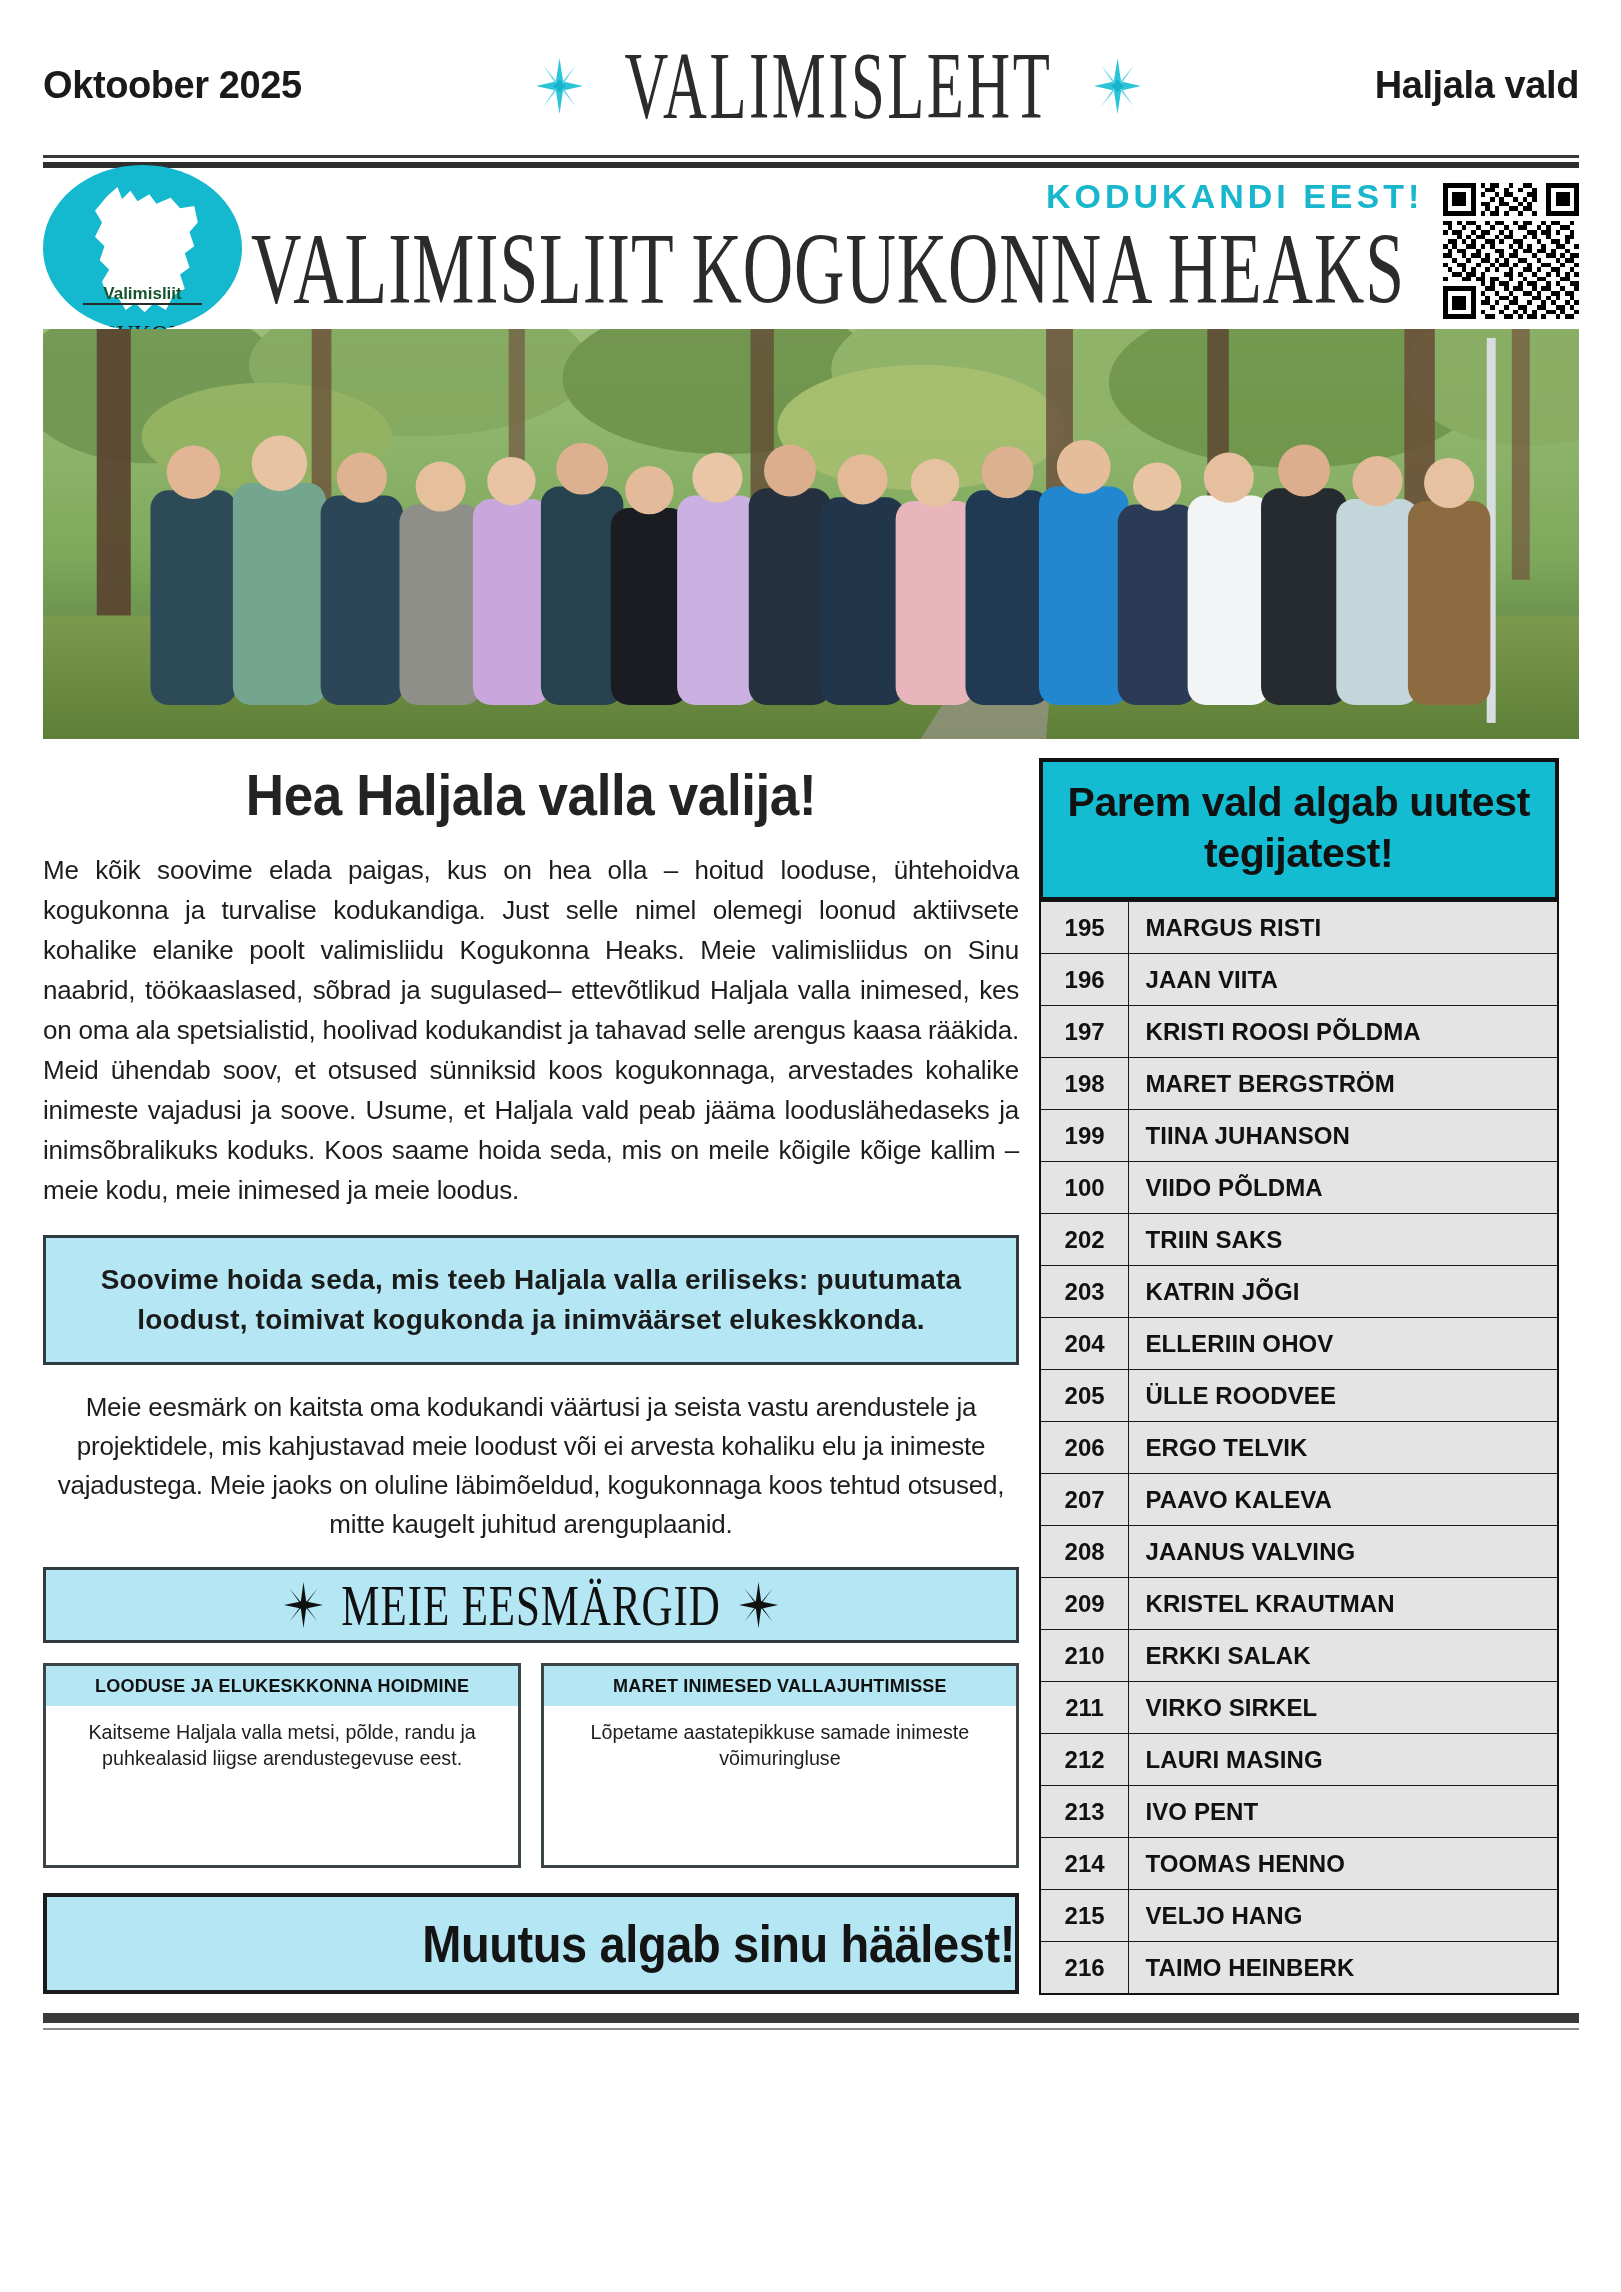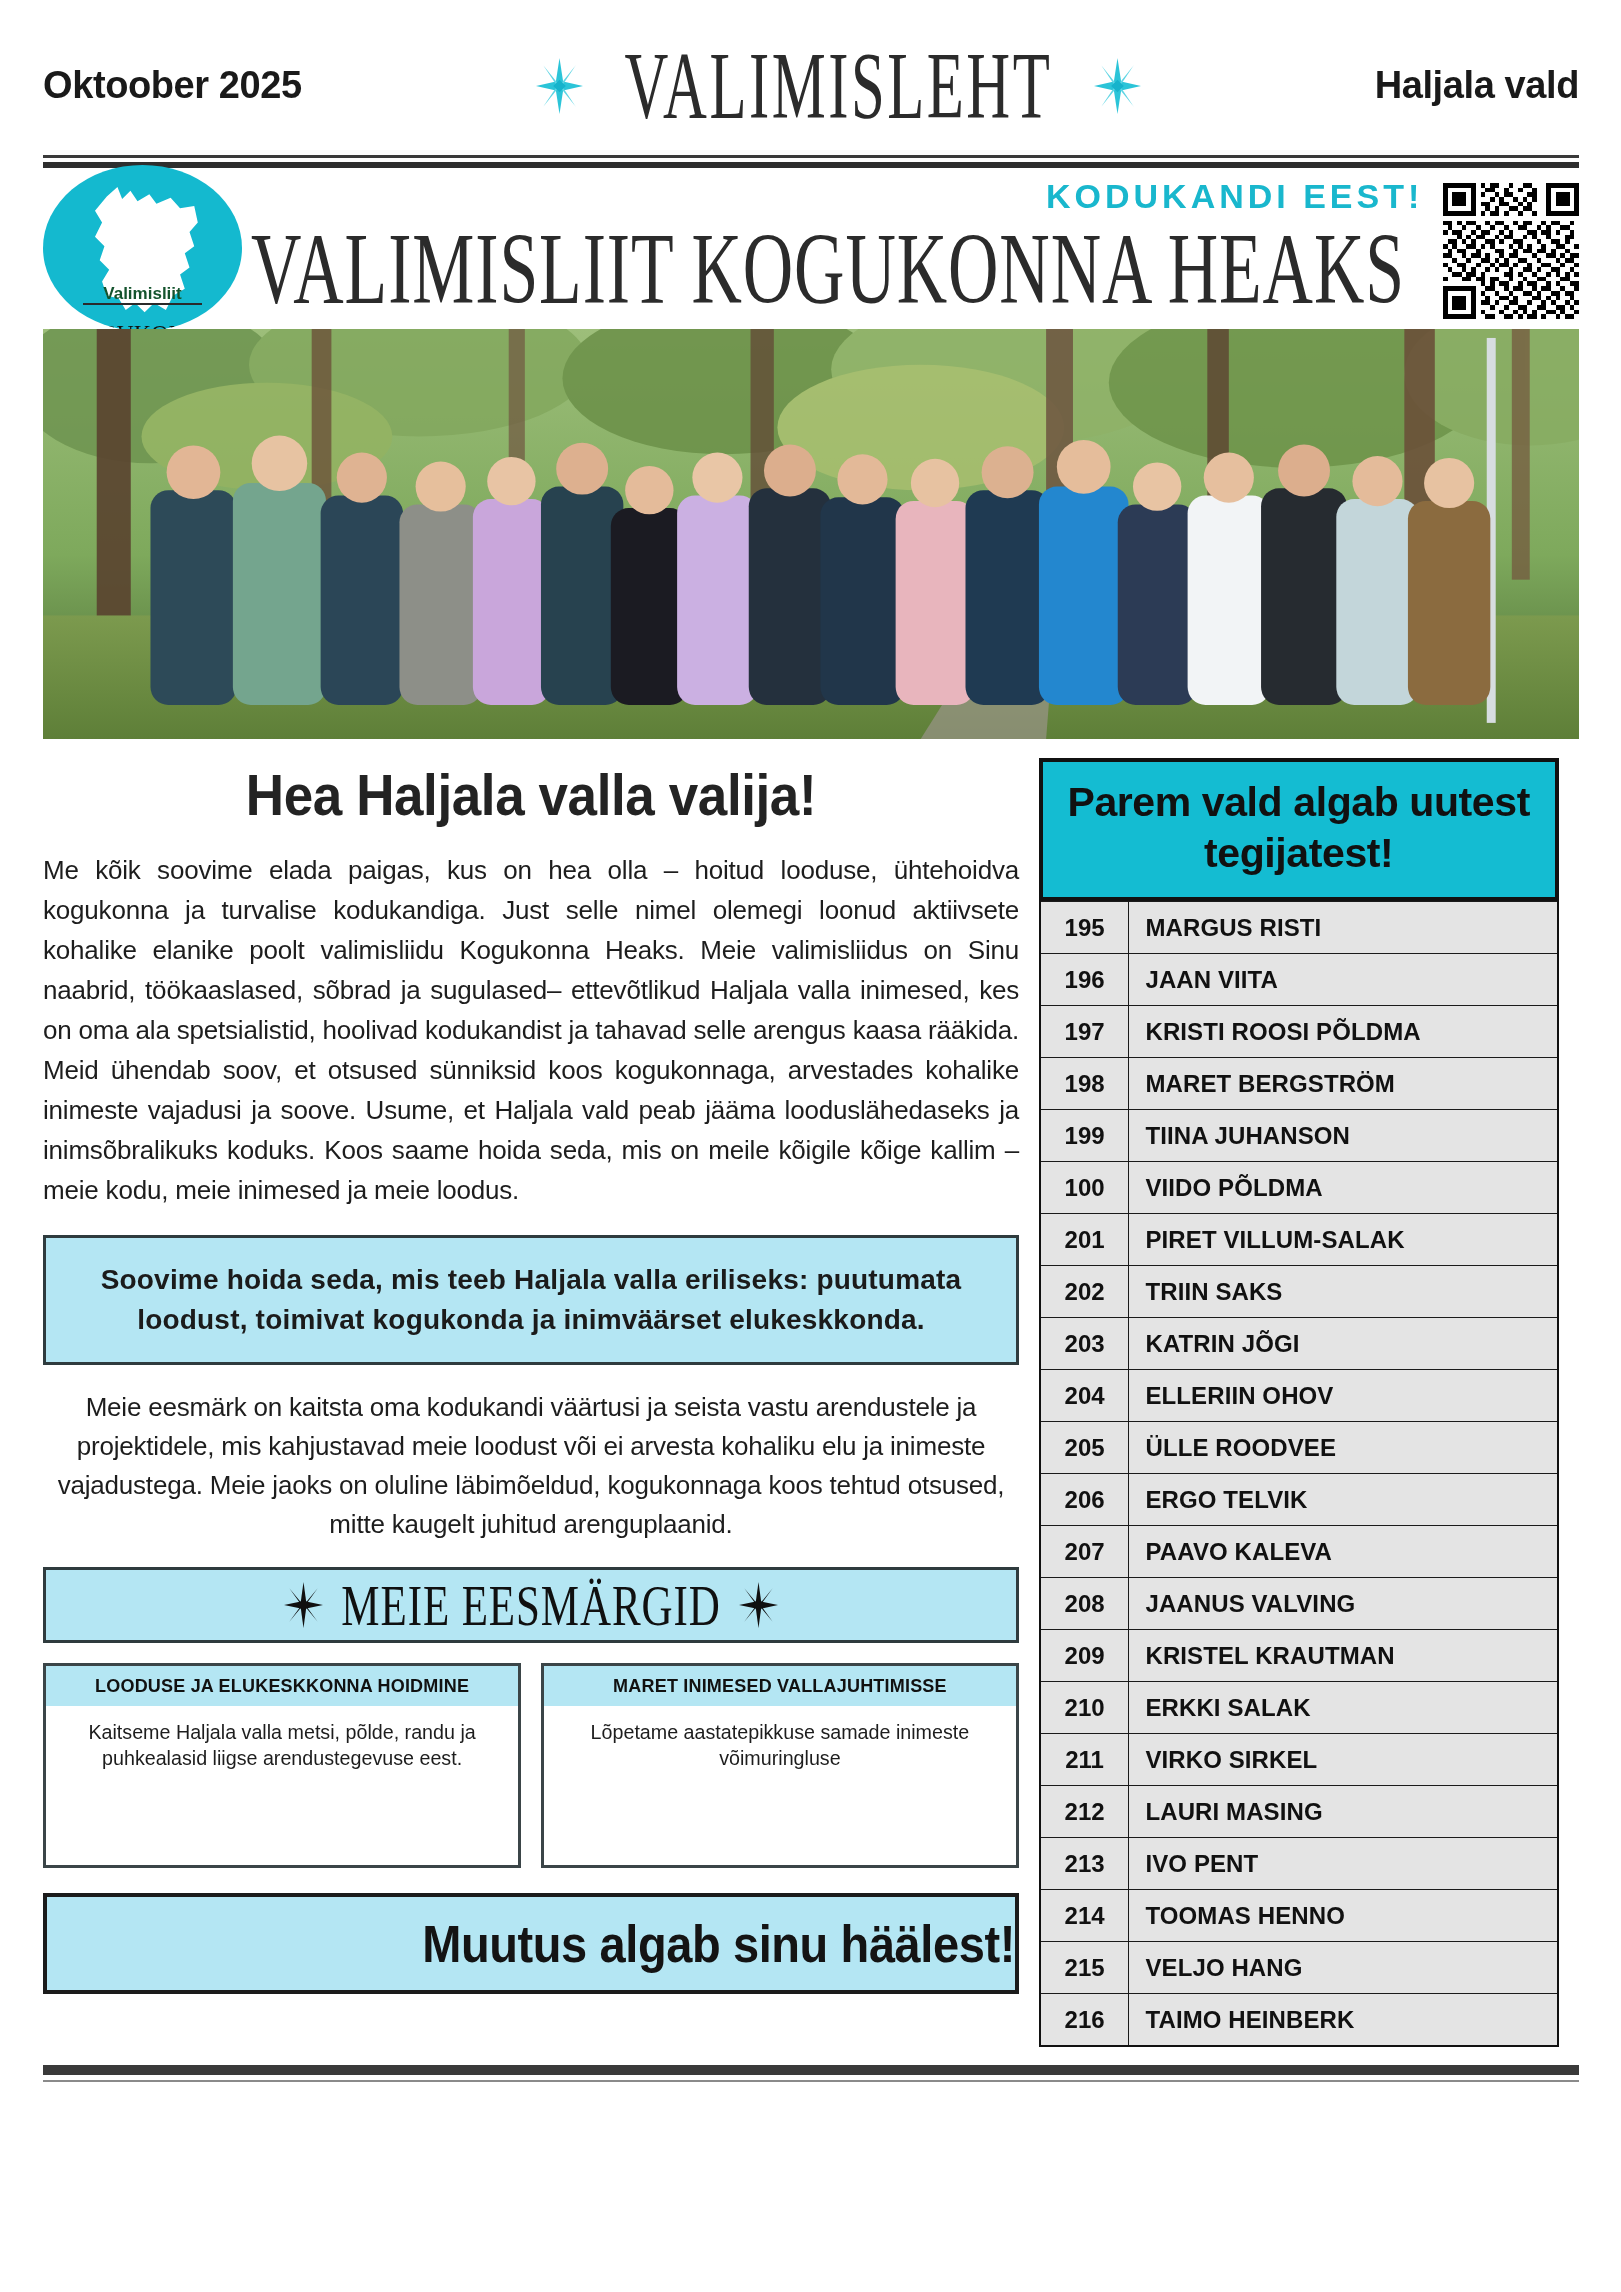--- a/index.html
+++ b/index.html
@@ -676,24 +676,20 @@
             </tr>
             <tr>
               <td class="cand-num">199</td>
               <td class="cand-name">TIINA JUHANSON</td>
             </tr>
             <tr>
               <td class="cand-num">100</td>
               <td class="cand-name">VIIDO PÕLDMA</td>
             </tr>
             <tr>
-              <td class="cand-num">201</td>
-              <td class="cand-name">PIRET VILLUM-SALAK</td>
-            </tr>
-            <tr>
               <td class="cand-num">202</td>
               <td class="cand-name">TRIIN SAKS</td>
             </tr>
             <tr>
               <td class="cand-num">203</td>
               <td class="cand-name">KATRIN JÕGI</td>
             </tr>
             <tr>
               <td class="cand-num">204</td>
               <td class="cand-name">ELLERIIN OHOV</td>

